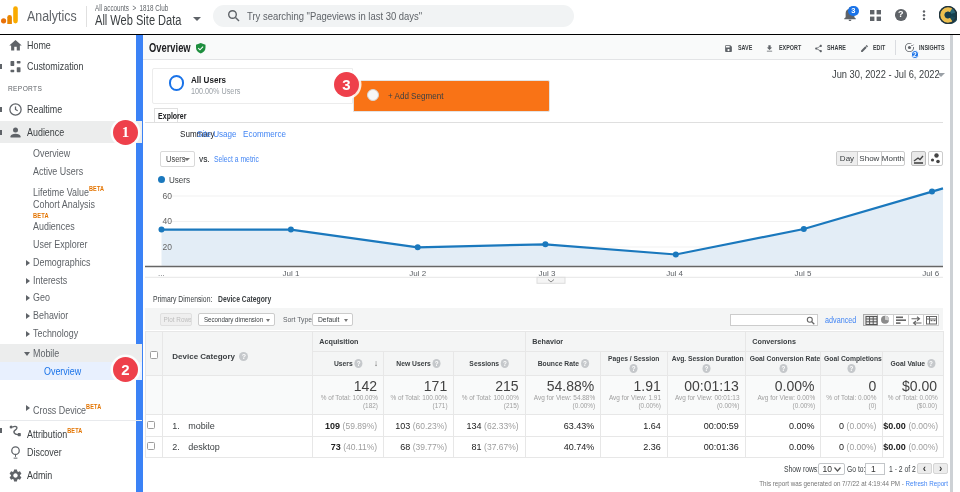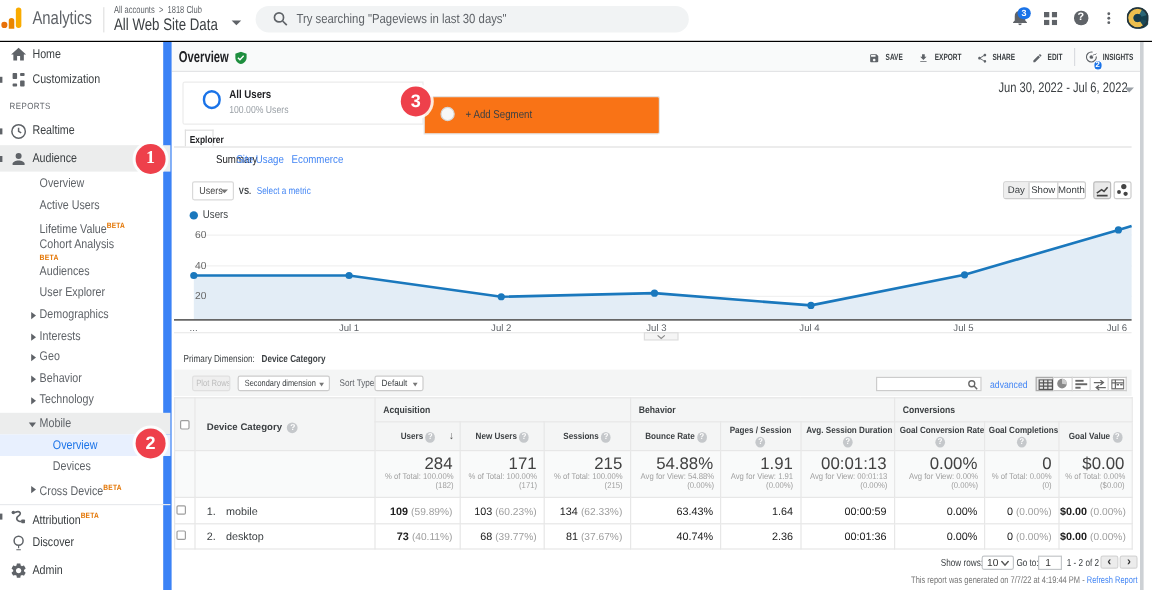--- a/index.html
+++ b/index.html
@@ -138,21 +138,20 @@
   <div class="sub" style="top:165.3px;line-height:9.5px;"><span class="t">Cohort Analysis</span><br><span class="beta" style="display:inline-block;transform:scaleX(.88);transform-origin:0 50%;">BETA</span></div>
   <div class="sub" style="top:182px;"><span class="t">Audiences</span></div>
   <div class="sub" style="top:200px;"><span class="t">User Explorer</span></div>
   <div class="sub" style="top:218px;"><i class="tri"></i><span class="t">Demographics</span></div>
   <div class="sub" style="top:236px;"><i class="tri"></i><span class="t">Interests</span></div>
   <div class="sub" style="top:253px;"><i class="tri"></i><span class="t">Geo</span></div>
   <div class="sub" style="top:271px;"><i class="tri"></i><span class="t">Behavior</span></div>
   <div class="sub" style="top:289px;"><i class="tri"></i><span class="t">Technology</span></div>
   <div class="sub" style="top:309px;width:142px;margin-left:-33px;padding-left:33px;background:#eceded;"><i class="trid" style="left:24px;"></i><span class="t">Mobile</span></div>
   <div class="sub" style="top:327px;width:142px;margin-left:-33px;padding-left:44px;background:#e8f0fe;color:#1a73e8;"><span class="t">Overview</span></div>
-  <div class="sub" style="top:345px;padding-left:11px;"><span class="t">Devices</span></div>
   <div class="sub" style="top:363px;"><i class="tri"></i><span class="t">Cross Device<sup class="beta">BETA</sup></span></div>
   <div class="abs" style="left:0;top:385px;width:142px;height:1px;background:#e8eaed;"></div>
   <div class="nav" style="top:385px;">
     <svg class="ic" viewBox="0 0 24 24">
         <circle cx="5" cy="6.5" r="2.4" fill="#5f6368"></circle>
         <path d="M7 6.5 C 14 3.5, 16.5 8, 12 11 C 7.5 14, 9.5 18.5, 16 18.5" stroke="#5f6368" stroke-width="2.2" fill="none"></path>
         <rect x="15.5" y="16" width="5" height="5" rx="1" fill="#5f6368"></rect>
       </svg>
     <span class="lb">Attribution<sup class="beta">BETA</sup></span>
     <div style="position:absolute;left:0;top:8px;width:2px;height:5px;background:#5f6368;"></div>
@@ -394,21 +393,21 @@
               <div class="mh">Goal Completions<br><span class="q">?</span></div>
             </td>
       <td>
               <div class="mh">Goal Value <span class="q">?</span></div>
             </td>
     </tr>
     <tr class="sumrow">
       <td></td>
             <td></td>
       <td>
-              <div class="bigv">284</div>
+              <div class="bigv">142</div>
               <div class="smv">% of Total: 100.00%<br>(182)</div>
             </td>
       <td>
               <div class="bigv">171</div>
               <div class="smv">% of Total: 100.00%<br>(171)</div>
             </td>
       <td>
               <div class="bigv">215</div>
               <div class="smv">% of Total: 100.00%<br>(215)</div>
             </td>

